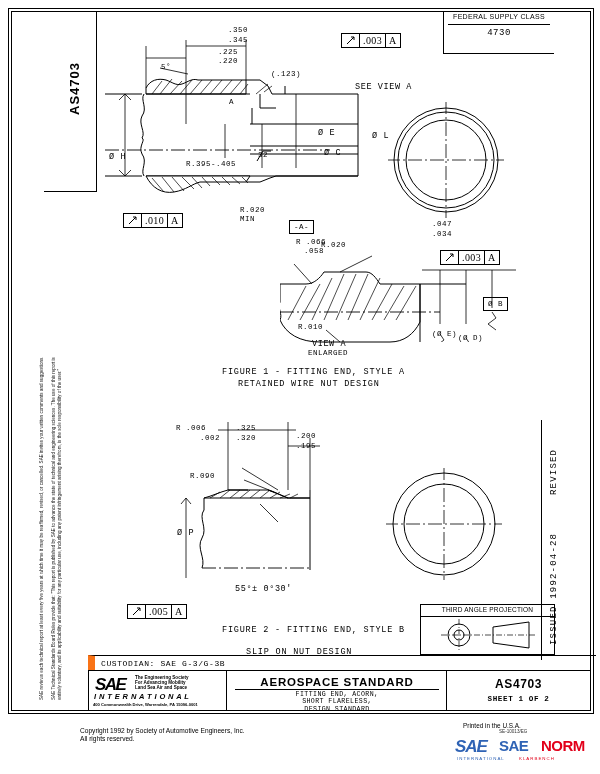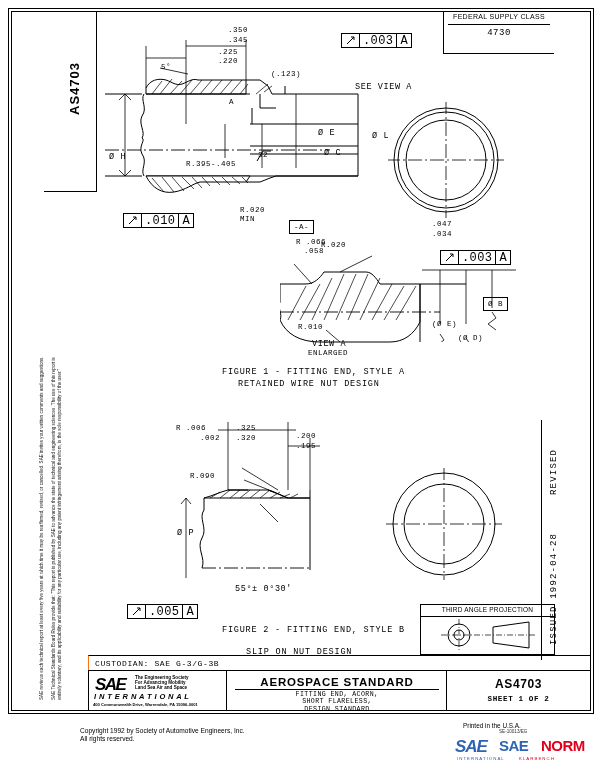--- a/index.html
+++ b/index.html
@@ -35,31 +35,31 @@
          font-family:"Liberation Sans",sans-serif;font-size:4.6px;line-height:5.6px;
          white-space:nowrap;color:#111;}
 
   
   .vtext{position:absolute;transform-origin:0 0;transform:rotate(-90deg);
          font-family:"Liberation Mono",monospace;font-size:9px;letter-spacing:1.2px;white-space:nowrap;}
 
   
   .fcf{position:absolute;border:1px solid #000;display:flex;align-items:stretch;background:#fff;height:13px;}
   .fcf div{display:flex;align-items:center;justify-content:center;
-           font-family:Liberation Mono, monospace;font-size:12px;padding:0 3px;letter-spacing:.4px;}
+           font-family:Liberation Serif, serif;font-size:10px;padding:0 3px;letter-spacing:.4px;}
   .fcf div+div{border-left:1px solid #000;}
   .fcf .sym{padding:0 2px;width:13px;}
 
   .datbox{position:absolute;border:1px solid #000;background:#fff;
           font-family:"Liberation Mono",monospace;font-size:7.5px;letter-spacing:.5px;
           padding:1px 4px;line-height:10px;}
 
   
   #titleblock{position:absolute;left:11px;top:655px;width:578px;height:54px;}
-  #tb-custodian{position:absolute;left:77px;top:0;width:501px;height:15px;border-top:1px solid #000;border-left:1px solid #f97316;}
+  #tb-custodian{position:absolute;left:77px;top:0;width:501px;height:15px;border-top:1px solid #000;border-left:7px solid #f97316;}
   #tb-custodian span{position:absolute;left:6px;top:3px;font-family:"Liberation Mono",monospace;font-size:8px;letter-spacing:.6px;}
   #tb-logo{position:absolute;left:77px;top:15px;width:138px;height:39px;border-top:1px solid #000;border-left:1px solid #000;}
   #tb-mid{position:absolute;left:215px;top:15px;width:220px;height:39px;border-top:1px solid #000;border-left:1px solid #000;}
   #tb-right{position:absolute;left:435px;top:15px;width:143px;height:39px;border-top:1px solid #000;border-left:1px solid #000;}
   .tb-as{position:absolute;top:5px;left:0;width:220px;text-align:center;font-family:"Liberation Sans",sans-serif;font-weight:bold;font-size:11.5px;letter-spacing:.8px;}
   .tb-rule{position:absolute;top:18px;left:8px;width:204px;height:1px;background:#000;}
   .tb-sub{position:absolute;top:20px;left:0;width:220px;text-align:center;font-family:"Liberation Mono",monospace;font-size:6.6px;line-height:7.4px;letter-spacing:.4px;}
   .tb-num{position:absolute;top:6px;left:0;width:143px;text-align:center;font-family:"Liberation Sans",sans-serif;font-weight:bold;font-size:12px;letter-spacing:.6px;}
   .tb-sheet{position:absolute;top:24px;left:0;width:143px;text-align:center;font-family:"Liberation Mono",monospace;font-size:7.6px;letter-spacing:.6px;font-weight:bold;}
 
@@ -297,21 +297,21 @@
   <div class="fcf" style="left:440px;top:250px;">
     <div class="sym">
       <svg width="9" height="9">
           <path d="M1,8 L8,1 M8,1 L5,1 M8,1 L8,4" stroke="#000" fill="none" stroke-width="1"></path>
         </svg>
     </div>
     <div>.003</div>
     <div>A</div>
   </div>
 
-  <div class="dim abs" style="left:432px;top:320px;text-align:center;">(Ø E)</div>
+  <div class="dim abs" style="left:432px;top:330px;text-align:center;">(Ø E)</div>
   <div class="dim abs" style="left:458px;top:334px;">(Ø D)</div>
   <div class="datbox" style="left:483px;top:297px;">Ø B</div>
 
   <svg class="abs" style="left:420px;top:262px;" width="110" height="80">
     <g stroke="#000" fill="none" stroke-width="0.8">
       <line x1="20" y1="62" x2="20" y2="8"></line>
       <line x1="46" y1="62" x2="46" y2="8"></line>
       <line x1="72" y1="46" x2="72" y2="8"></line>
       <line x1="2" y1="8" x2="96" y2="8"></line>
       <path d="M20,72 l4,6 l-8,6 l8,6"></path>

